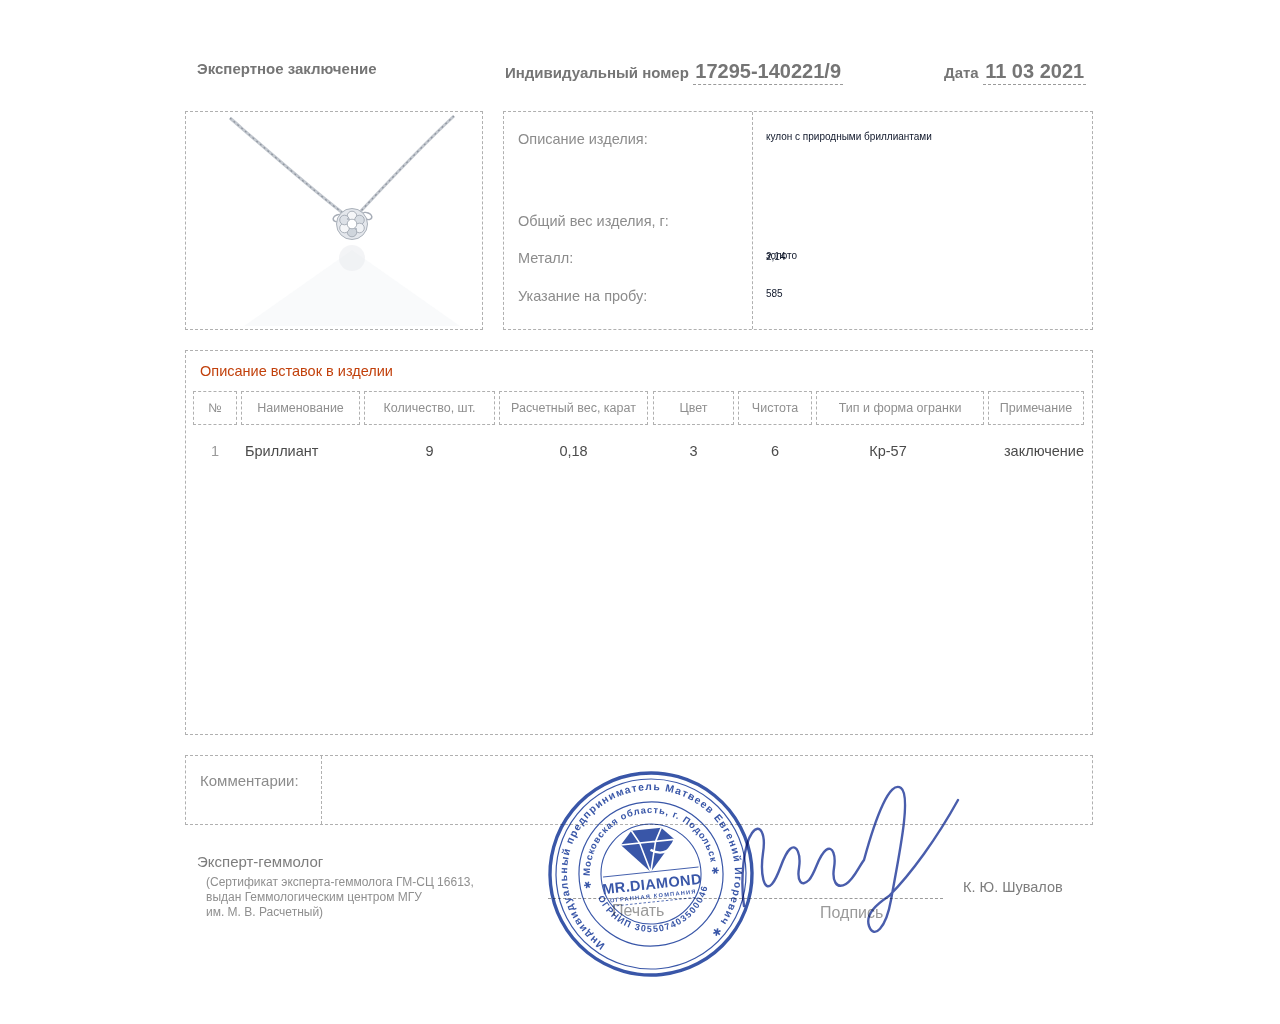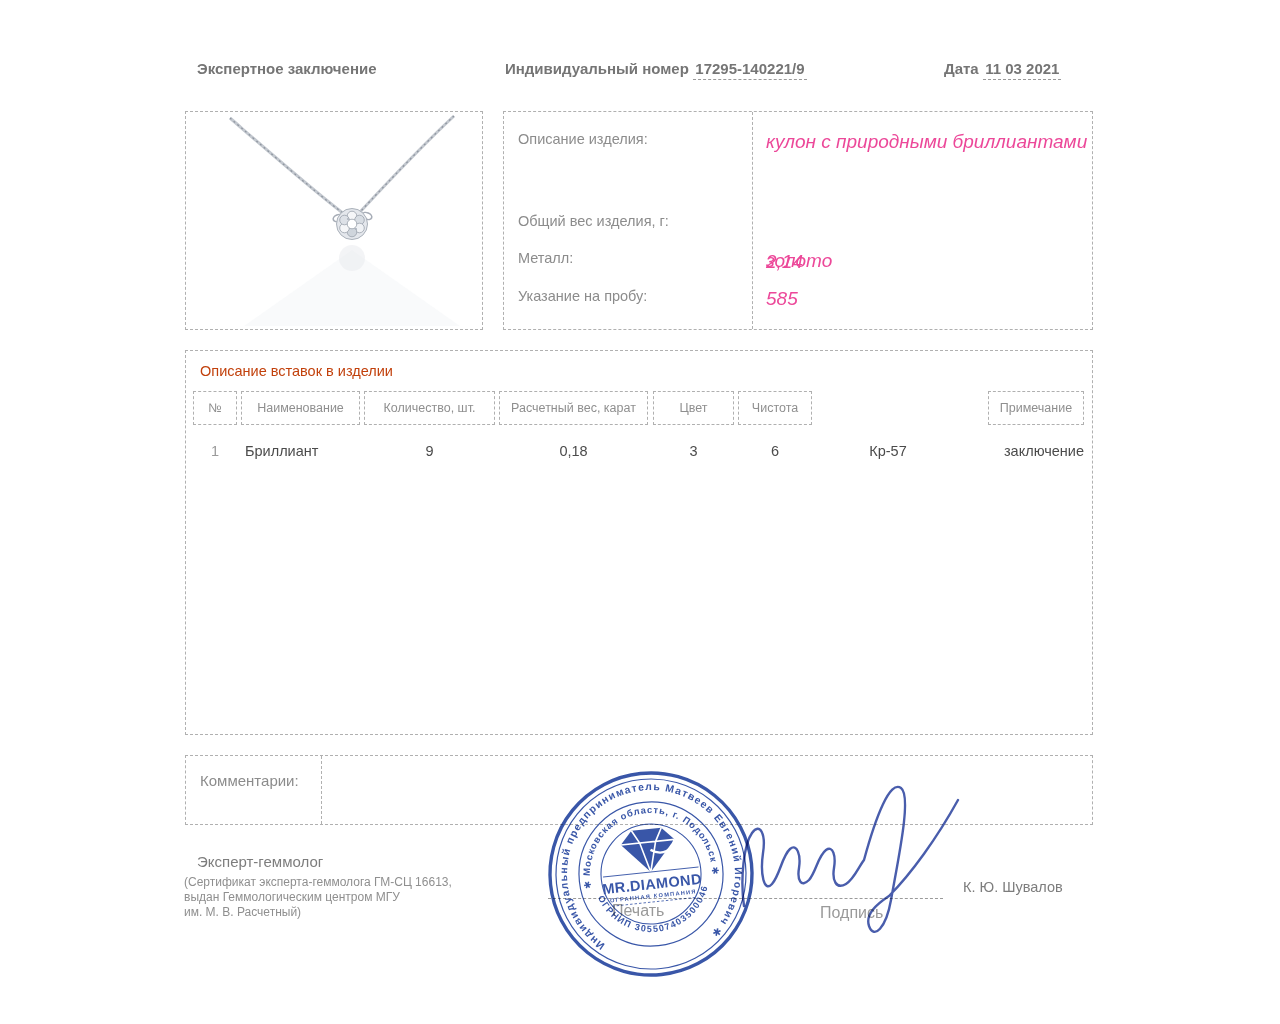--- a/index.html
+++ b/index.html
@@ -4,23 +4,23 @@
 <style>
   html,body{margin:0;padding:0;background:#ffffff;}
   body{
     width:1280px;height:1024px;position:relative;overflow:hidden;
     font-family:"Liberation Sans","DejaVu Sans",sans-serif;
     color:#4e4e4e;
   }
   .abs{position:absolute;}
   .dashed-box{border:1px dashed #b0b0b0;box-sizing:border-box;background:#fff;}
   .hdr-label{font-weight:bold;font-size:15px;color:#757575;white-space:nowrap;}
-  .hdr-value{font-weight:bold;font-size:15px;color:#757575;border-bottom:1px dashed #9a9a9a;padding:0 2px 2px 2px;white-space:nowrap;}
+  .hdr-value{font-weight:bold;font-size:20px;color:#757575;border-bottom:1px dashed #9a9a9a;padding:0 2px 2px 2px;white-space:nowrap;}
   .lbl{font-size:14.5px;color:#8c8c8c;white-space:nowrap;}
-  .val{font-size:19px;color:#ec4899;white-space:nowrap;font-style:italic;}
+  .val{font-size:10px;color:#0f172a;white-space:nowrap;}
   .tbl-title{font-size:14.5px;color:#c2410c;}
   .th-cell{
     border:1px dashed #b0b0b0;box-sizing:border-box;position:absolute;top:40px;height:34px;
     display:flex;align-items:center;justify-content:center;
     font-size:12.5px;color:#8f8f8f;white-space:nowrap;background:#fff;
   }
   .td-cell{
     position:absolute;top:90px;height:20px;font-size:14.5px;color:#4b4b4b;
     display:flex;align-items:center;justify-content:center;white-space:nowrap;
   }
@@ -89,41 +89,42 @@
 
 <div class="abs dashed-box" style="left:185px;top:350px;width:908px;height:385px;">
   <div class="abs tbl-title" style="left:14px;top:12px;">Описание вставок в изделии</div>
 
   <div class="th-cell" style="left:7px;width:44px;">№</div>
   <div class="th-cell" style="left:55px;width:119px;">Наименование</div>
   <div class="th-cell" style="left:178px;width:131px;">Количество, шт.</div>
   <div class="th-cell" style="left:313px;width:149px;">Расчетный вес, карат</div>
   <div class="th-cell" style="left:467px;width:81px;">Цвет</div>
   <div class="th-cell" style="left:552px;width:74px;">Чистота</div>
+  <div class="th-cell" style="left:630px;width:168px;">Тип и форма огранки</div>
   <div class="th-cell" style="left:802px;width:96px;">Примечание</div>
 
   <div class="td-cell" style="left:7px;width:44px;color:#9a9a9a;">1</div>
   <div class="td-cell" style="left:55px;width:119px;justify-content:flex-start;padding-left:4px;">Бриллиант</div>
   <div class="td-cell" style="left:178px;width:131px;">9</div>
   <div class="td-cell" style="left:313px;width:149px;">0,18</div>
   <div class="td-cell" style="left:467px;width:81px;">3</div>
   <div class="td-cell" style="left:552px;width:74px;">6</div>
   <div class="td-cell" style="left:618px;width:168px;">Кр-57</div>
   <div class="td-cell" style="left:802px;width:96px;justify-content:flex-end;padding-right:2px;">заключение</div>
 </div>
 
 <div class="abs dashed-box" style="left:185px;top:755px;width:908px;height:70px;">
   <div class="abs" style="left:0;top:0;width:135px;height:68px;border-right:1px dashed #b0b0b0;">
     <div class="abs lbl" style="left:14px;top:16px;font-size:15px;">Комментарии:</div>
   </div>
   <div class="abs val" style="left:150px;top:16px;"></div>
 </div>
 
 <div class="abs" style="left:197px;top:853px;font-size:15px;color:#7d7d7d;">Эксперт-геммолог</div>
-<div class="abs" style="left:184px;top:875px;">
+<div class="abs" style="left:206px;top:875px;">
   <div class="small-gray">(Сертификат эксперта-геммолога ГМ-СЦ 16613,</div>
   <div class="small-gray">выдан Геммологическим центром МГУ</div>
   <div class="small-gray">им. М. В. Расчетный)</div>
 </div>
 
 <div class="abs" style="left:548px;top:898px;width:395px;border-top:1px dashed #9a9a9a;"></div>
 <div class="abs sig-label" style="left:612px;top:902px;">Печать</div>
 <div class="abs sig-label" style="left:820px;top:904px;text-align:right;">Подпись</div>
 <div class="abs" style="left:963px;top:879px;font-size:14.5px;color:#7d7d7d;">К. Ю. Шувалов</div>
 

